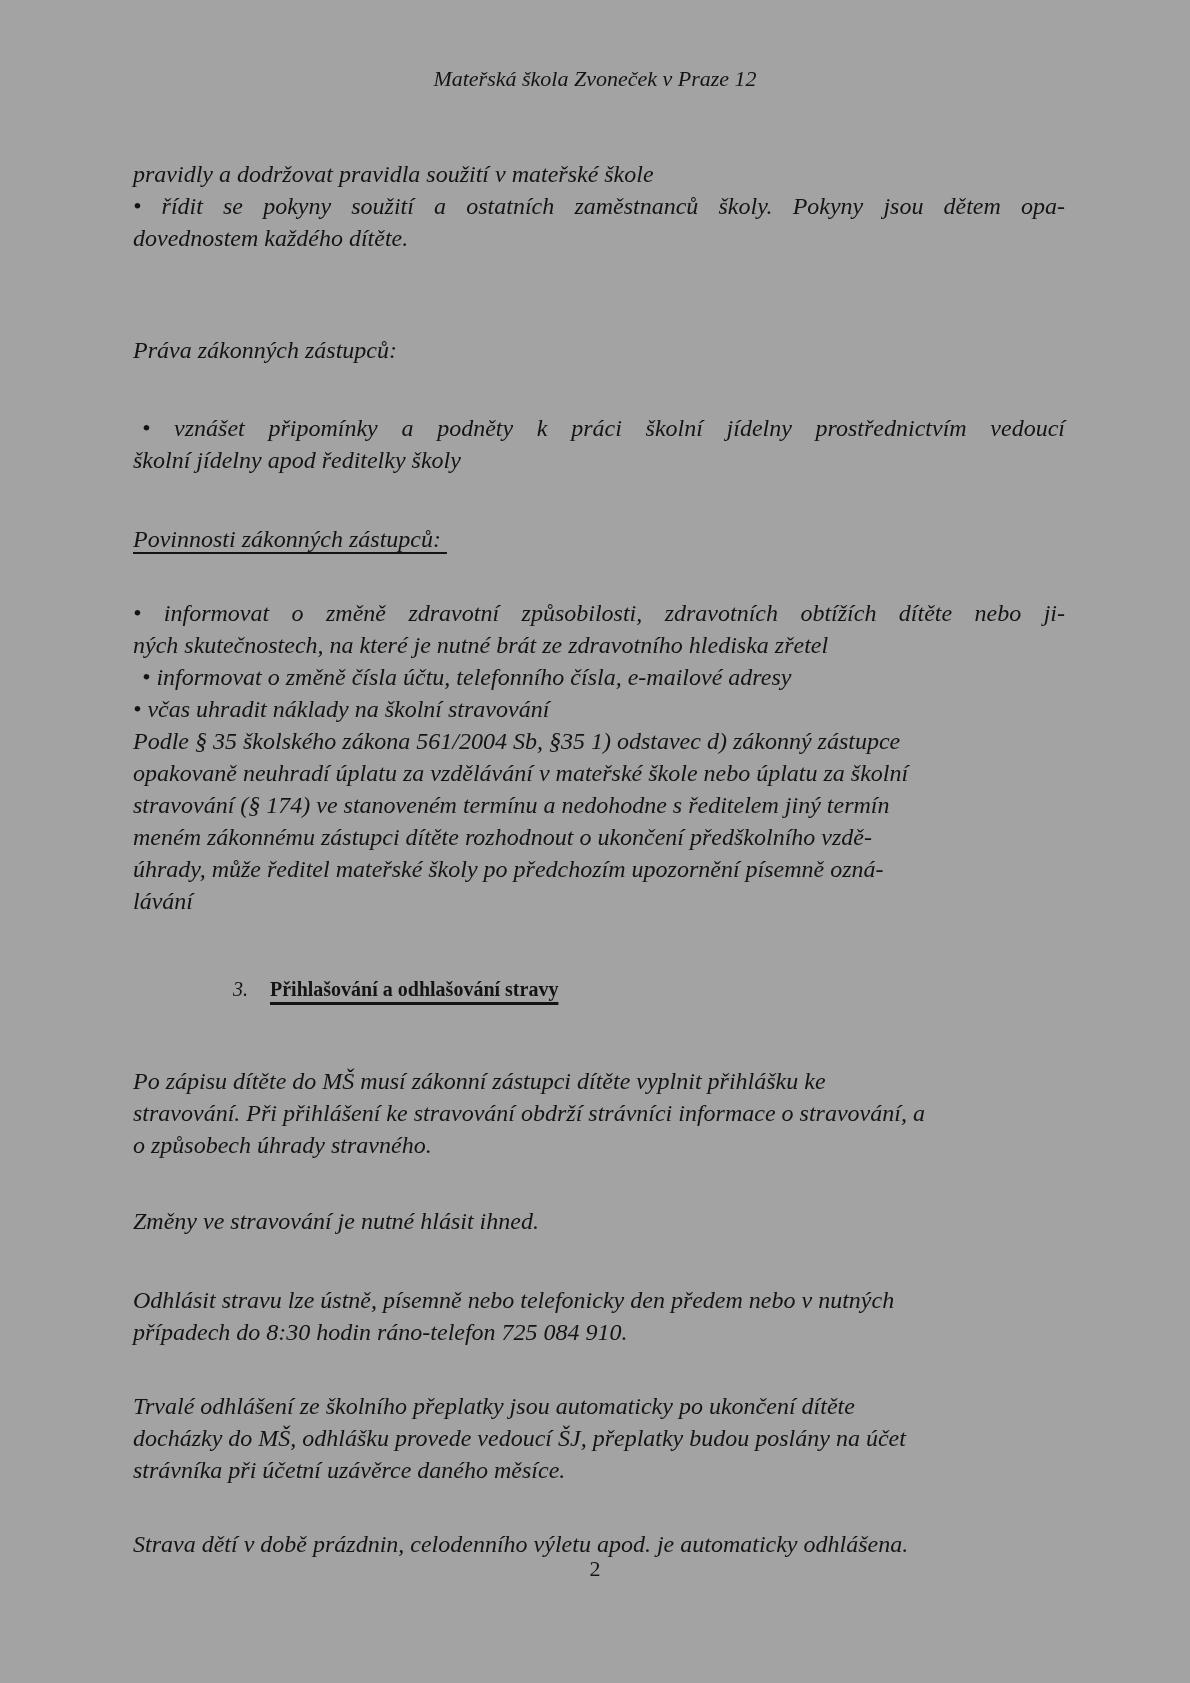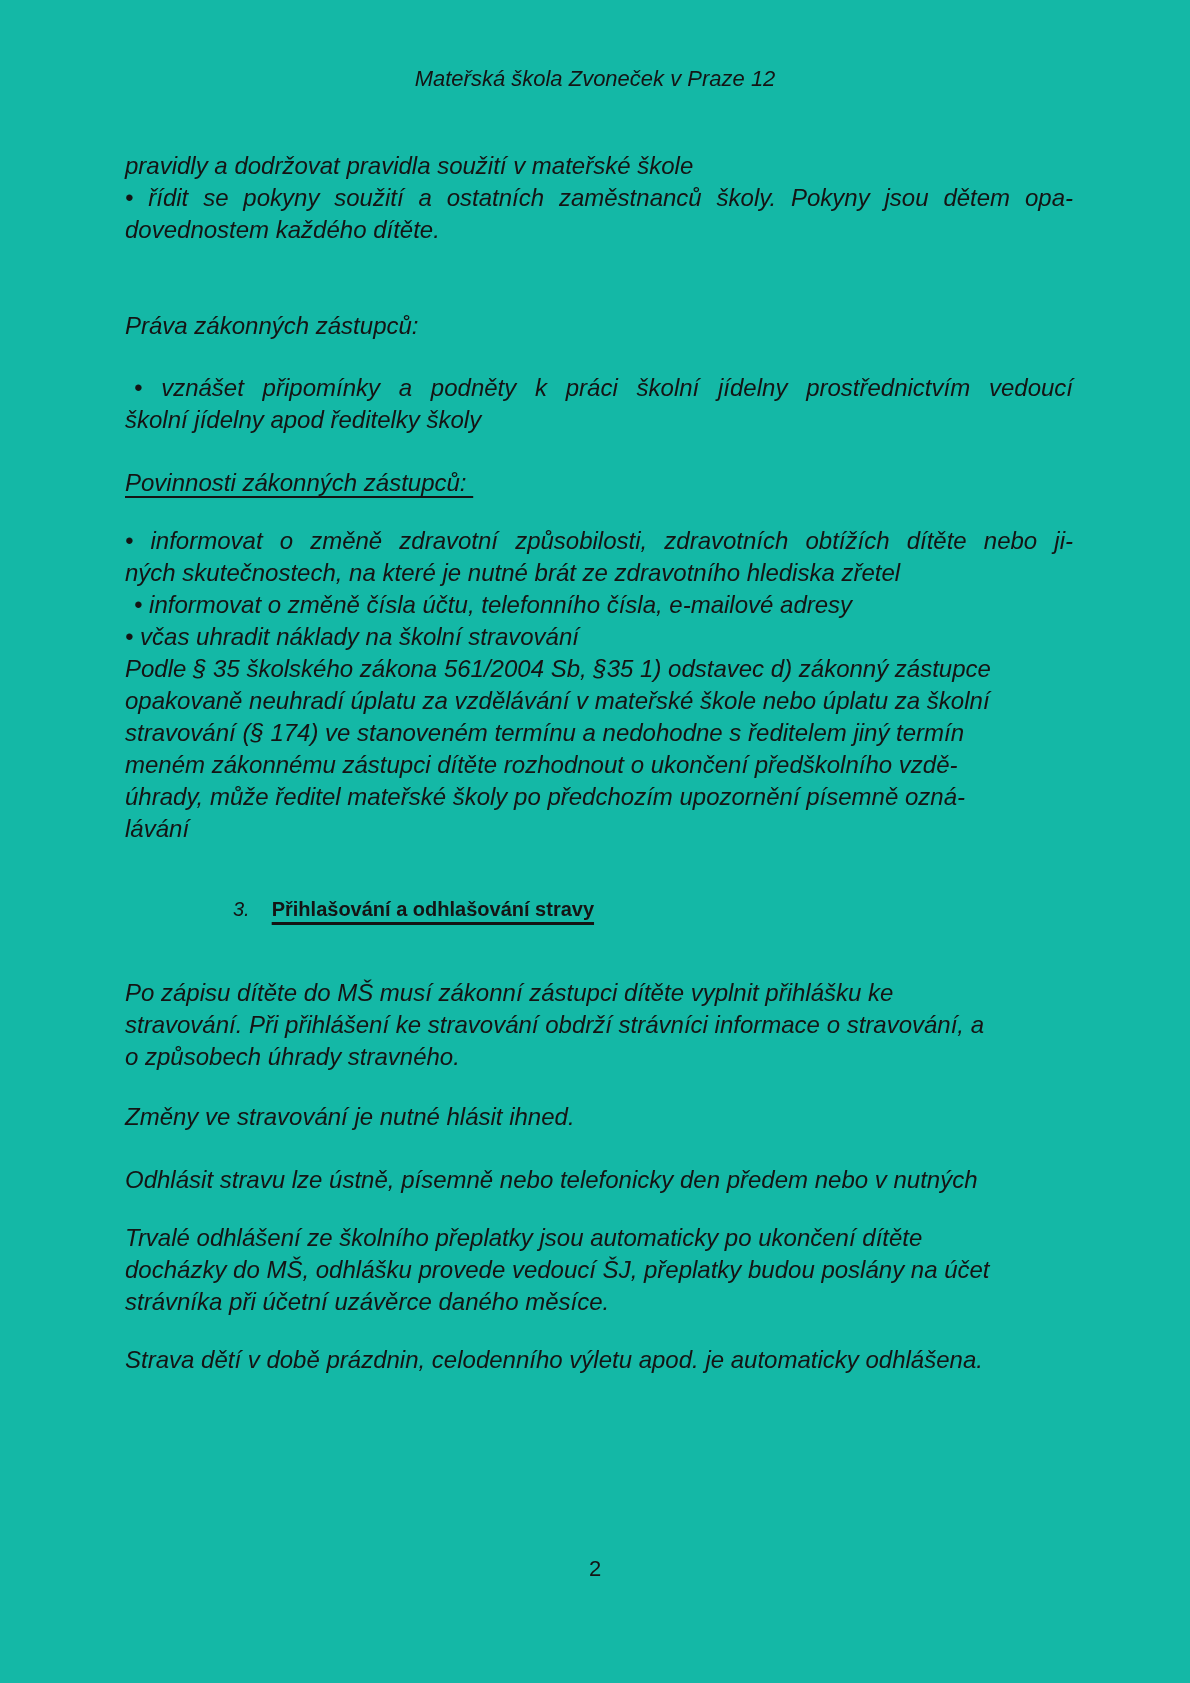--- a/index.html
+++ b/index.html
@@ -5,43 +5,43 @@
 <style>
   html, body {
     margin: 0;
     padding: 0;
     background: #ffffff;
   }
   .page {
     position: relative;
     width: 1190px;
     height: 1683px;
-    background: #14b8a6;
+    background: #a3a3a3;
     color: #141414;
-    font-family: Liberation Sans, sans-serif;
+    font-family: Liberation Serif, serif;
     overflow: hidden;
   }
   .page-header {
     position: absolute;
     top: 66px;
     left: 0;
     width: 100%;
     text-align: center;
     font-style: italic;
     font-size: 22px;
     line-height: 26px;
   }
   .doc-body {
     position: absolute;
     top: 150px;
     left: 125px;
     width: 948px;
   }
   .para {
-    margin: 0;
+    margin: 8px;
   }
   .line {
     font-style: italic;
     font-size: 24px;
     line-height: 32px;
     text-align: left;
   }
   .line.j {
     text-align: justify;
     text-align-last: justify;
@@ -131,20 +131,21 @@
         <div class="line">stravování. Při přihlášení ke stravování obdrží strávníci informace o stravování, a</div>
         <div class="line">o způsobech úhrady stravného.</div>
       </div>
       <div class="spacer" style="height: 28px;"></div>
       <div class="para">
         <div class="line">Změny ve stravování je nutné hlásit ihned.</div>
       </div>
       <div class="spacer" style="height: 31px;"></div>
       <div class="para">
         <div class="line">Odhlásit stravu lze ústně, písemně nebo telefonicky den předem nebo v nutných</div>
+        <div class="line">případech do 8:30 hodin ráno-telefon 725 084 910.</div>
       </div>
       <div class="spacer" style="height: 26px;"></div>
       <div class="para">
         <div class="line">Trvalé odhlášení ze školního přeplatky jsou automaticky po ukončení dítěte</div>
         <div class="line">docházky do MŠ, odhlášku provede vedoucí ŠJ, přeplatky budou poslány na účet</div>
         <div class="line">strávníka při účetní uzávěrce daného měsíce.</div>
       </div>
       <div class="spacer" style="height: 26px;"></div>
       <div class="para">
         <div class="line">Strava dětí v době prázdnin, celodenního výletu apod. je automaticky odhlášena.</div>

